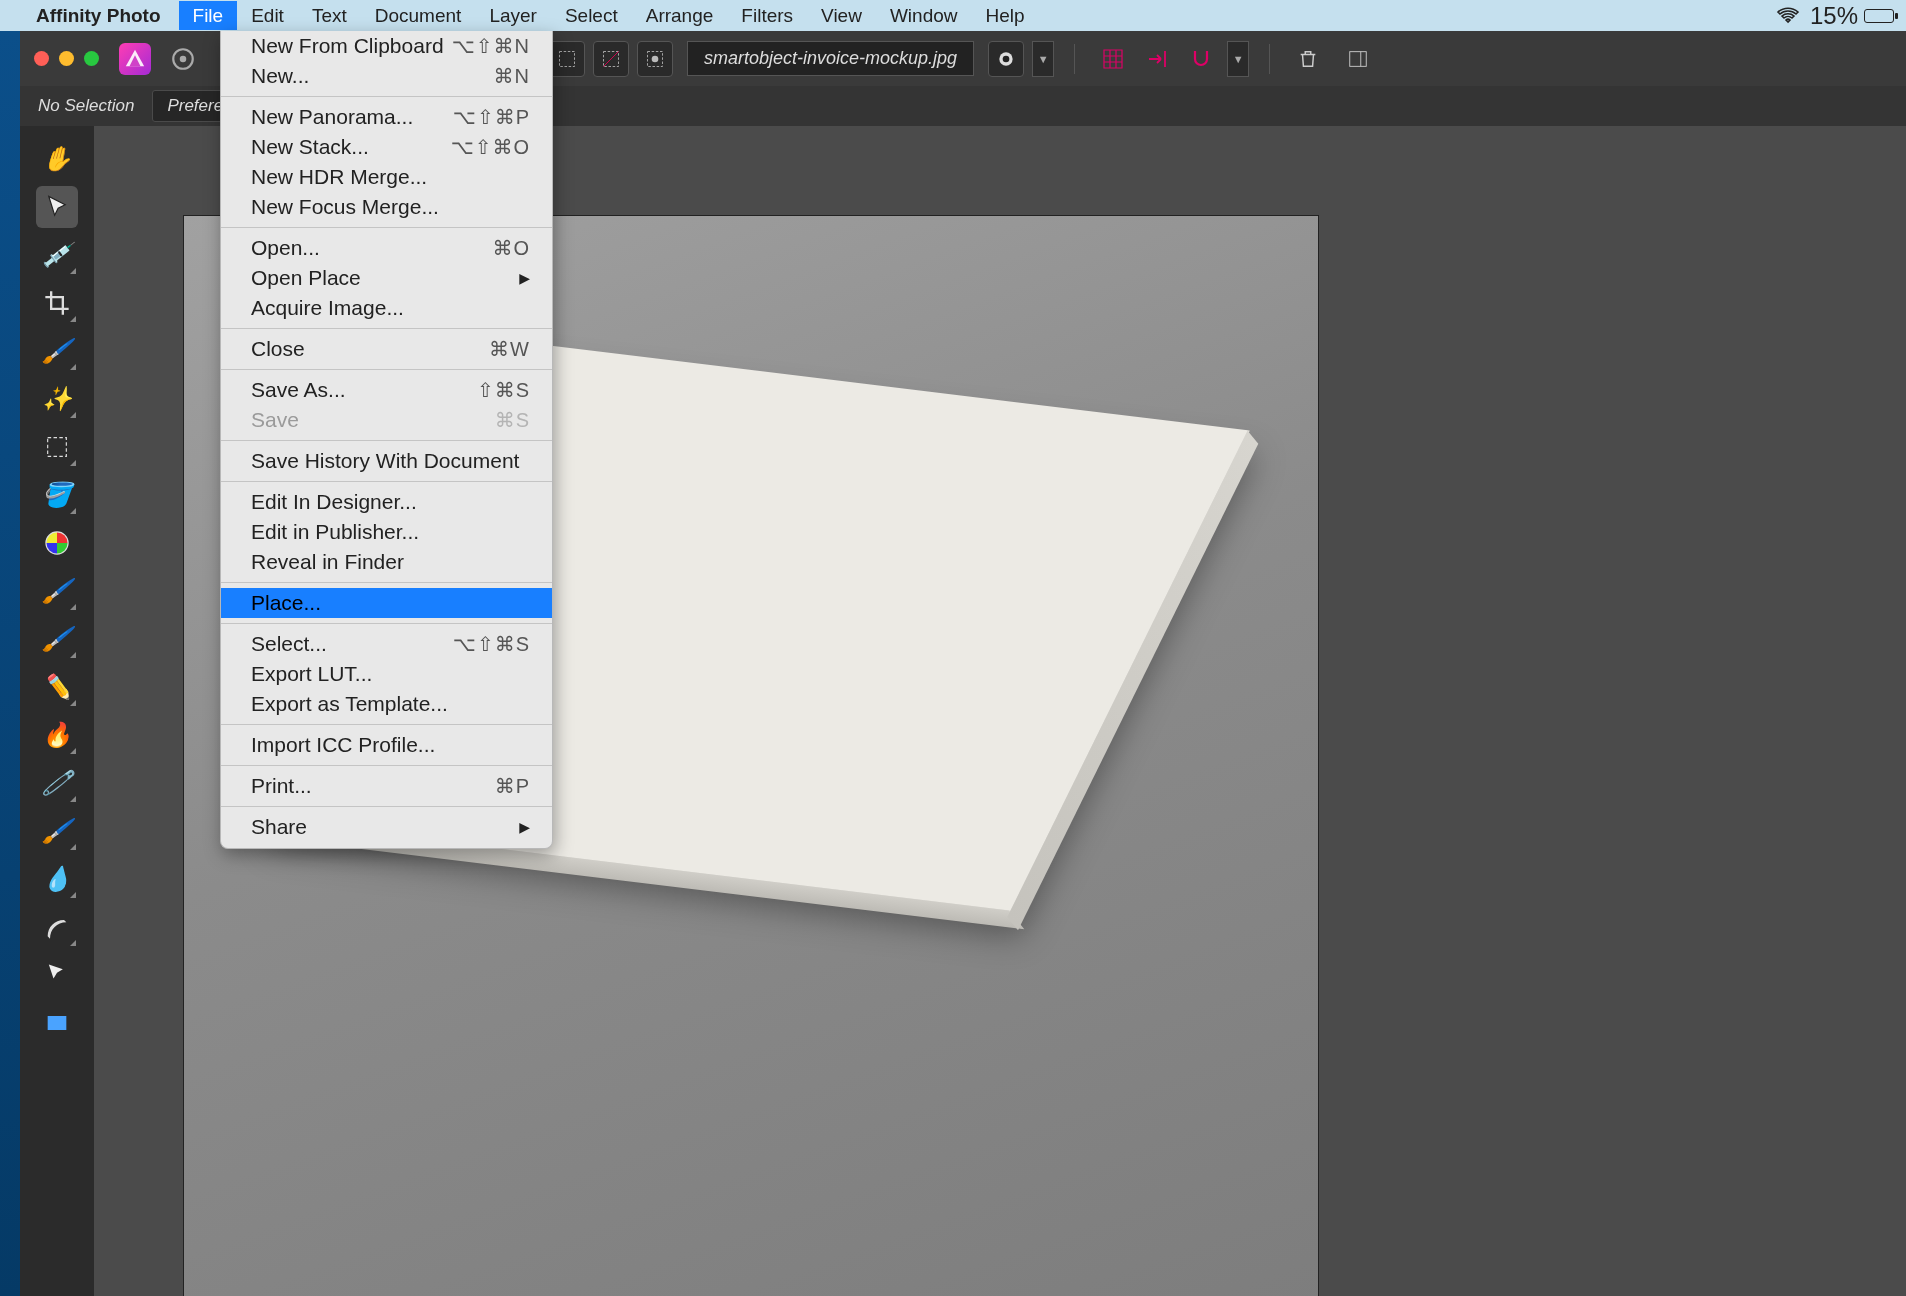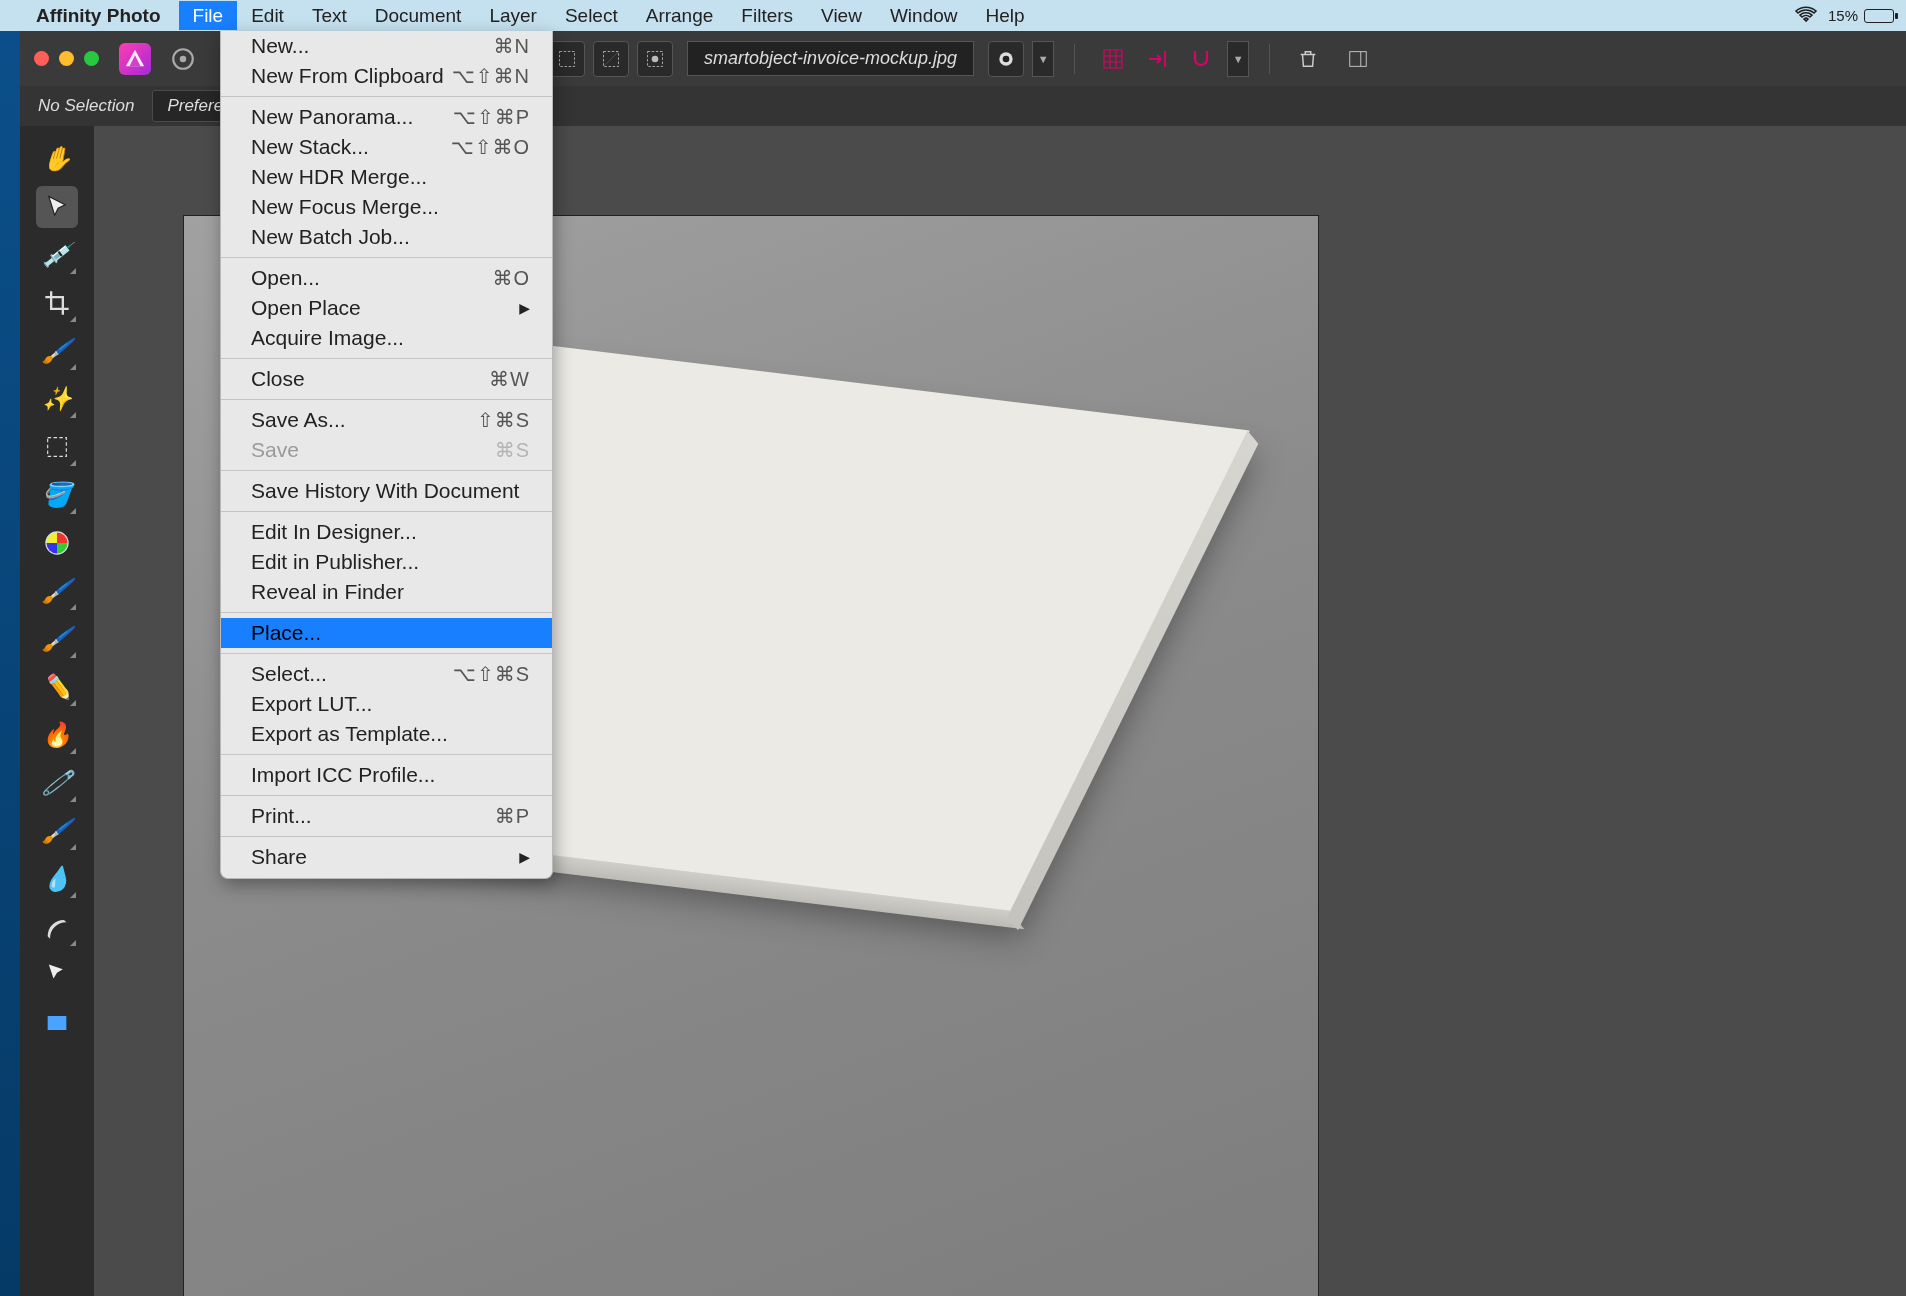--- a/index.html
+++ b/index.html
@@ -8,21 +8,21 @@
   
   .menubar {
     height: 31px; background: #c5e0ee; display: flex; align-items: center;
     padding: 0 12px; font-size: 19px; color: #222;
   }
   .menubar .apple { font-size: 20px; margin-right: 24px; }
   .menubar .appname { font-weight: 700; margin-right: 18px; }
   .menubar .mitem { padding: 4px 14px; cursor: default; }
   .menubar .mitem.active { background: #187fff; color: #fff; text-align: center; }
   .menubar .spacer { flex: 1; }
-  .menubar .status { display:flex; align-items:center; gap:10px; font-size:15px; }
+  .menubar .status { display:flex; align-items:center; gap:10px; font-size:24px; }
   .battery { display:inline-flex; align-items:center; gap:6px; }
   .batt-body { width:30px; height:14px; border:1.5px solid #222; border-radius:3px; position:relative; }
   .batt-body::after { content:""; position:absolute; right:-5px; top:3px; width:3px; height:6px; background:#222; border-radius:1px; }
   .batt-fill { width:15%; height:100%; background:#222; }
 
   
   .appwindow { position:absolute; left:20px; top:31px; right:0; bottom:0; background:#2e2e2e;font-style:italic; }
   .titlebar { height:55px; background:#3a3a3a; display:flex; align-items:center; padding:0 14px; gap:14px; }
   .traffic { display:flex; gap:10px; }
   .dot { width:15px; height:15px; border-radius:50%; }
@@ -279,44 +279,41 @@
     <div class="canvas">
       <div class="paper-scene">
         <div class="paper-stack"></div>
       </div>
     </div>
   </div>
 </div>
 
 <div class="menu-dropdown" id="file-menu">
     <div class="menu-row">
+      <span>New From Clipboard</span>
+      <span class="sc">⌥⇧⌘N</span>
+    </div>
+    <div class="menu-row">
       <span>New...</span>
       <span class="sc">⌘N</span>
     </div>
-    <div class="menu-row">
-      <span>New From Clipboard</span>
-      <span class="sc">⌥⇧⌘N</span>
-    </div>
     <div class="menu-sep"></div>
     <div class="menu-row">
       <span>New Panorama...</span>
       <span class="sc">⌥⇧⌘P</span>
     </div>
     <div class="menu-row">
       <span>New Stack...</span>
       <span class="sc">⌥⇧⌘O</span>
     </div>
     <div class="menu-row">
       <span>New HDR Merge...</span>
     </div>
     <div class="menu-row">
       <span>New Focus Merge...</span>
-    </div>
-    <div class="menu-row">
-      <span>New Batch Job...</span>
     </div>
     <div class="menu-sep"></div>
     <div class="menu-row">
       <span>Open...</span>
       <span class="sc">⌘O</span>
     </div>
     <div class="menu-row">
       <span>Open Place</span>
       <span class="submenu-arrow">▶</span>
     </div>

